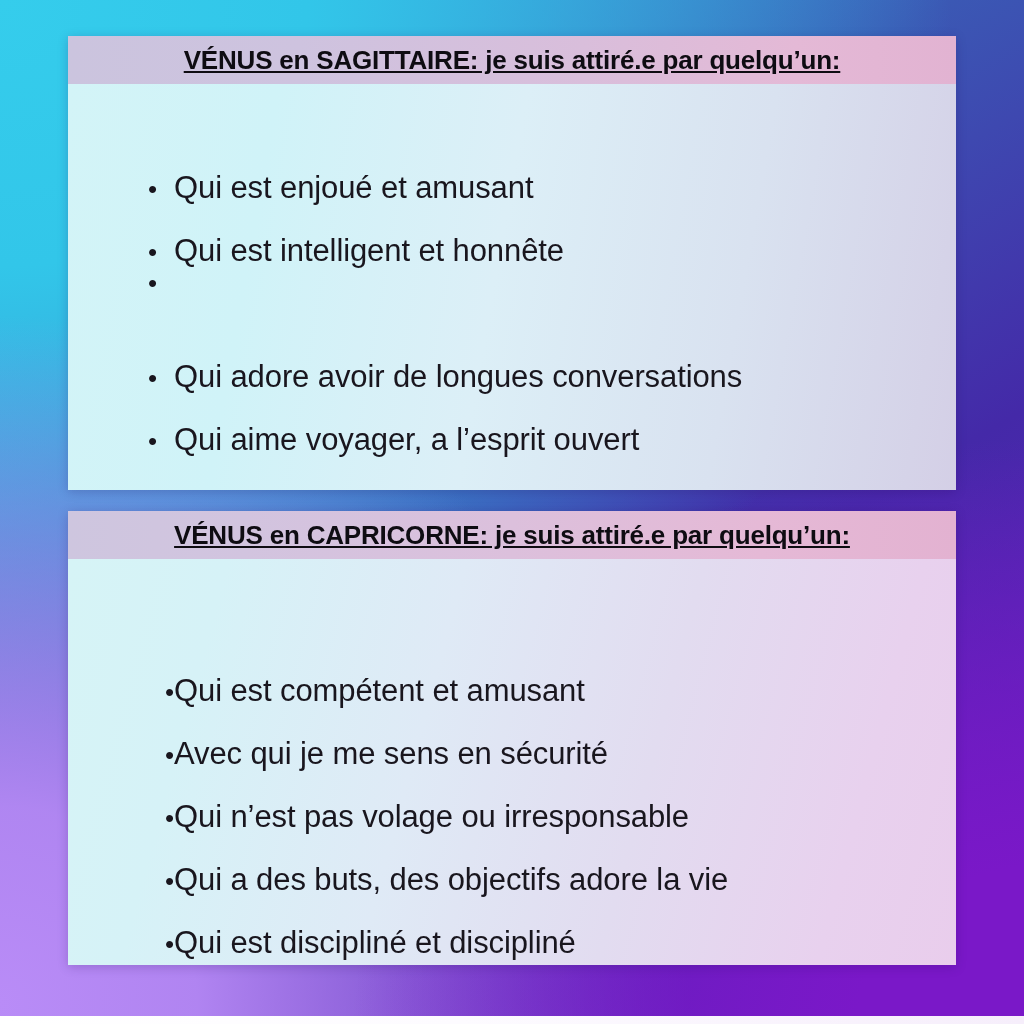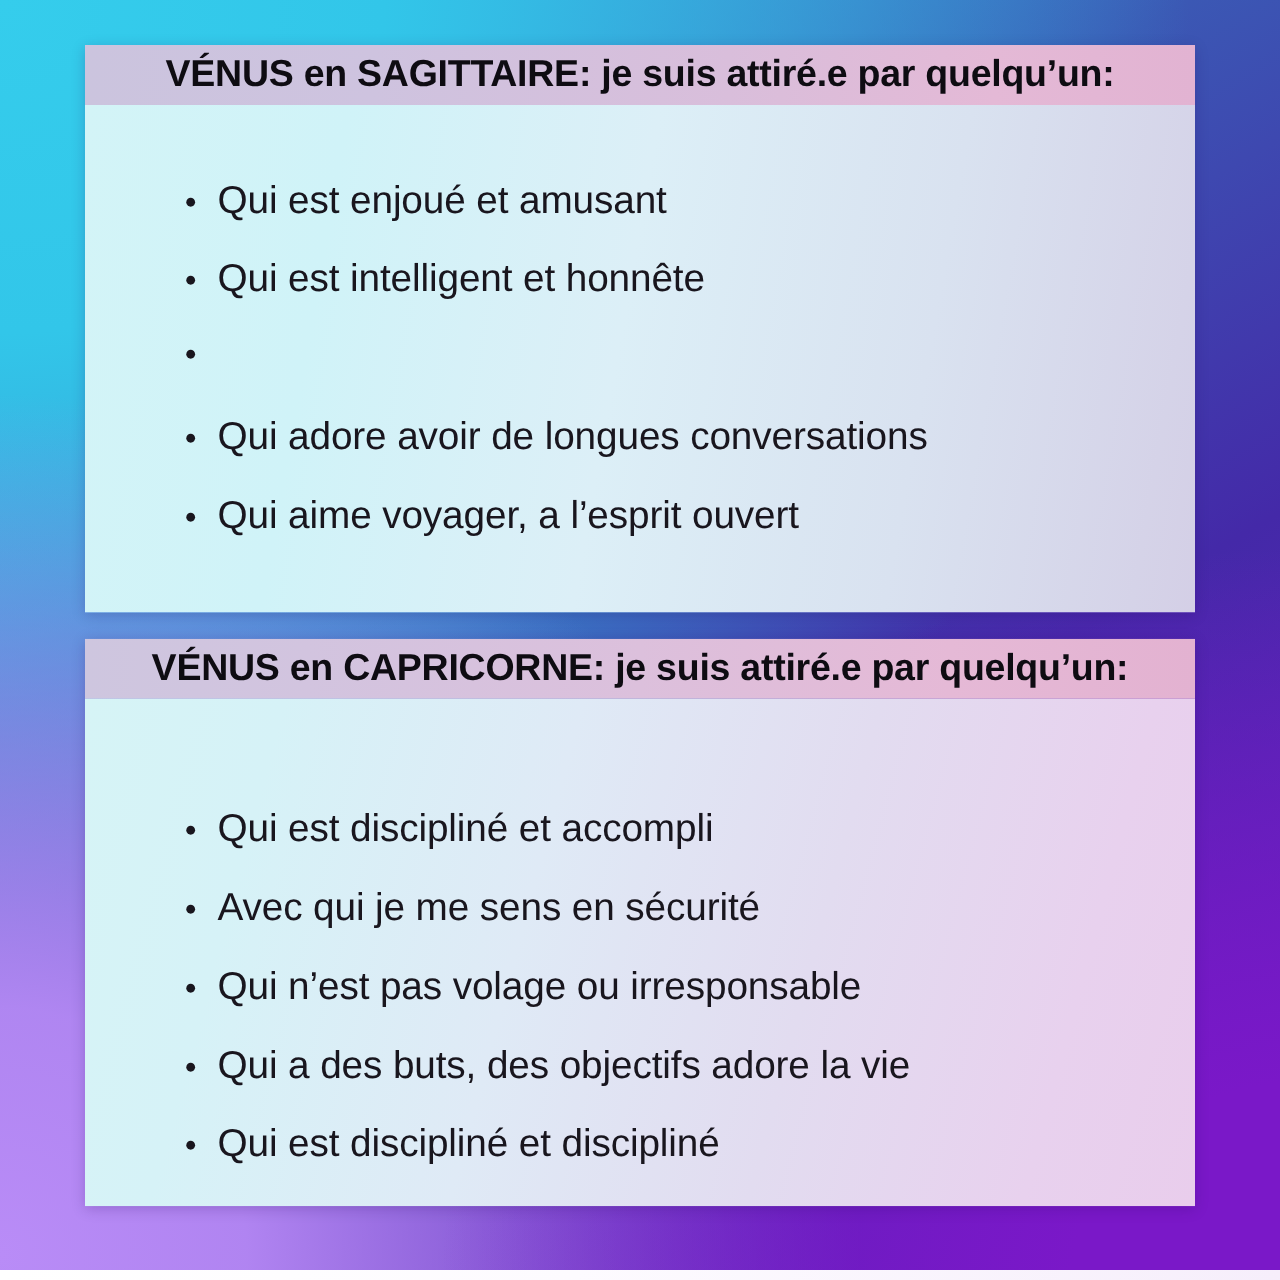--- a/index.html
+++ b/index.html
@@ -47,25 +47,26 @@
   .card-header {
     height: 48px;
     display: flex;
     align-items: center;
     justify-content: center;
     box-sizing: border-box;
     padding: 0 10px;
   }
 
   .card-header-text {
-    font-size: 30px;
+    font-size: 26px;
     font-weight: bold;
     color: #0E0C12;
     letter-spacing: -0.2px;
     white-space: nowrap;
+    text-decoration: underline;
   }
 
   .card-body {
     box-sizing: border-box;
     padding: 0;
   }
 
   .bullet-list {
     list-style: none;
     margin: 0;
@@ -85,20 +86,21 @@
     width: 26px;
     flex: 0 0 26px;
     margin-left: 80px;
     font-size: 26px;
     line-height: 1;
     color: #19161E;
   }
 
   .bullet-text {
     letter-spacing: -0.1px;
+    margin-top: 28px;
   }
 
   
   #card-sagittaire {
     top: 36px;
     height: 454px;
   }
   #card-sagittaire .card-header {
     background: linear-gradient(90deg, #CBC4DE 0%, #CEC3DF 26%, #D9BEDB 58%, #E4B9D6 82%, #E2B3D2 100%);
   }
@@ -110,20 +112,21 @@
     padding-top: 60px;
   }
   #card-sagittaire .bullet-item {
     height: 63px;
   }
 
   
   #card-capricorne {
     top: 511px;
     height: 454px;
+    text-align: right;
   }
   #card-capricorne .card-header {
     background: linear-gradient(90deg, #CEC6DF 0%, #D2C4DF 20%, #DCC0DC 50%, #E5B9D6 78%, #E3B2D1 100%);
   }
   #card-capricorne .card-body {
     height: 406px;
     background: linear-gradient(105deg, #D6F4F6 0%, #D6F2F7 16%, #DFEAF6 40%, #E2DCF0 64%, #E8D1EE 86%, #E9CDEC 100%);
   }
   #card-capricorne .bullet-list {
     padding-top: 88px;
@@ -167,21 +170,21 @@
   </section>
 
   <section class="card" id="card-capricorne">
     <div class="card-header">
       <span class="card-header-text">VÉNUS en CAPRICORNE: je suis attiré.e par quelqu’un:</span>
     </div>
     <div class="card-body">
       <ul class="bullet-list">
         <li class="bullet-item">
           <span class="bullet-dot">•</span>
-          <span class="bullet-text">Qui est discipliné et accompli</span>
+          <span class="bullet-text">Qui est compétent et amusant</span>
         </li>
         <li class="bullet-item">
           <span class="bullet-dot">•</span>
           <span class="bullet-text">Avec qui je me sens en sécurité</span>
         </li>
         <li class="bullet-item">
           <span class="bullet-dot">•</span>
           <span class="bullet-text">Qui n’est pas volage ou irresponsable</span>
         </li>
         <li class="bullet-item">

